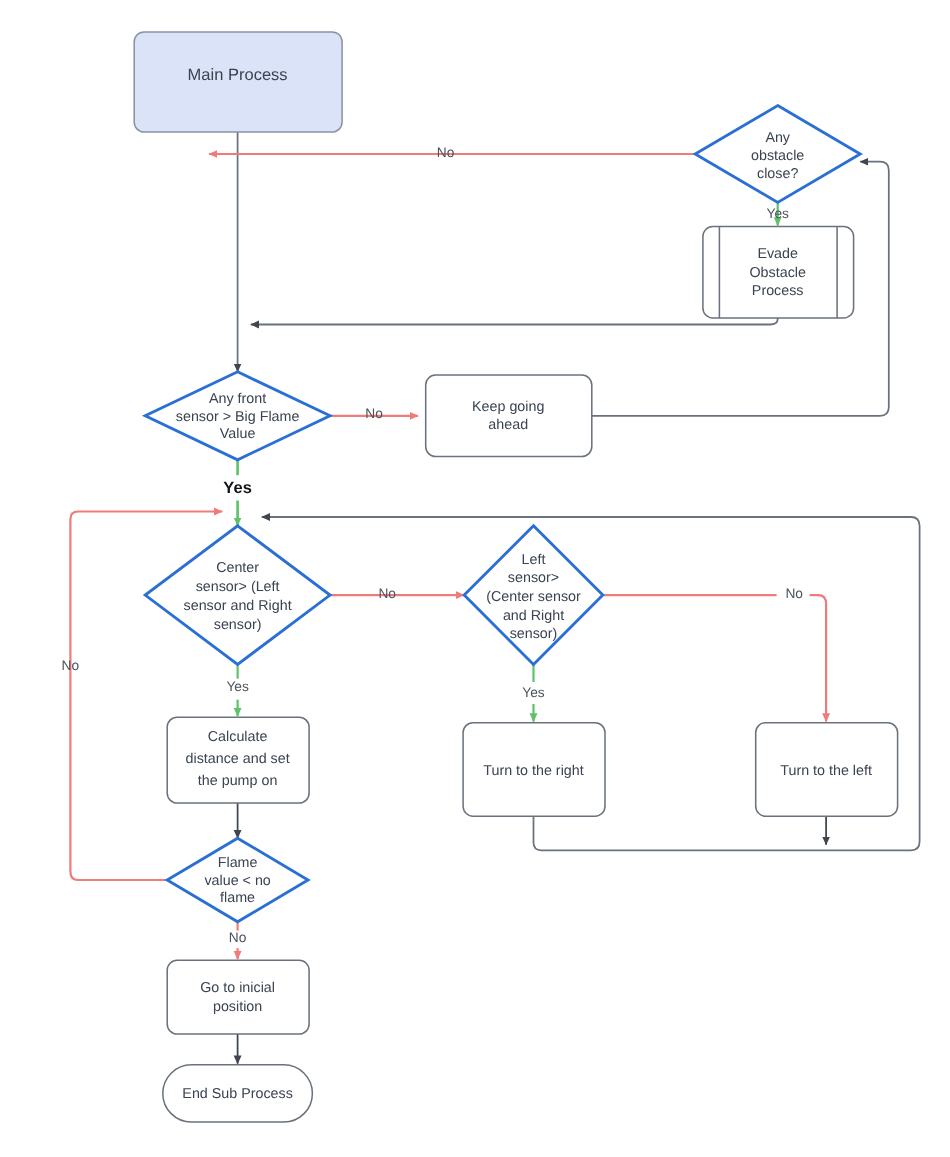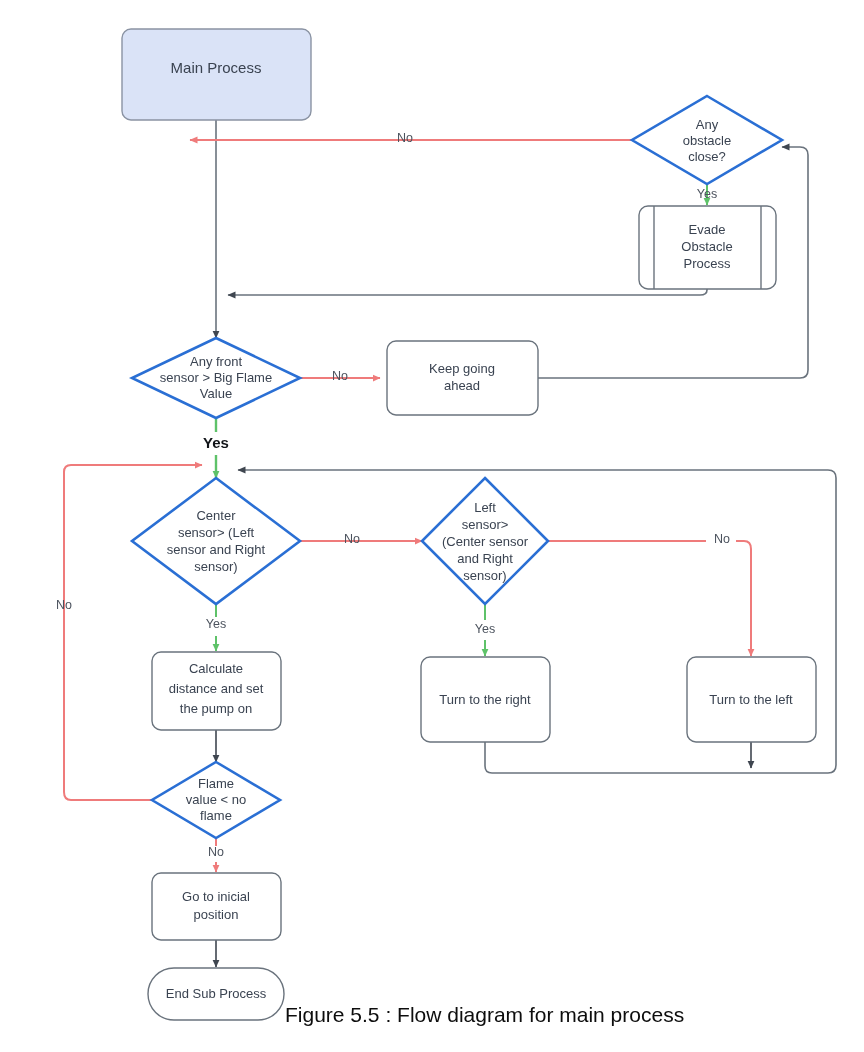--- a/index.html
+++ b/index.html
@@ -207,15 +207,14 @@
     <text class="edge-label" x="340" y="377">No</text>
     <text class="edge-label bold" x="216" y="444">Yes</text>
     <text class="edge-label" x="352" y="540">No</text>
     <text class="edge-label" x="216" y="625">Yes</text>
     <text class="edge-label" x="722" y="540">No</text>
     <text class="edge-label" x="485" y="630">Yes</text>
     <text class="edge-label" x="64" y="606">No</text>
     <text class="edge-label" x="216" y="853">No</text>
   </svg>
 
-  <div class="caption" style="left:285px; top:1003px;">Figure 5.5 : Flow diagram for main process</div>
 
 </div>
 
 </body></html>

